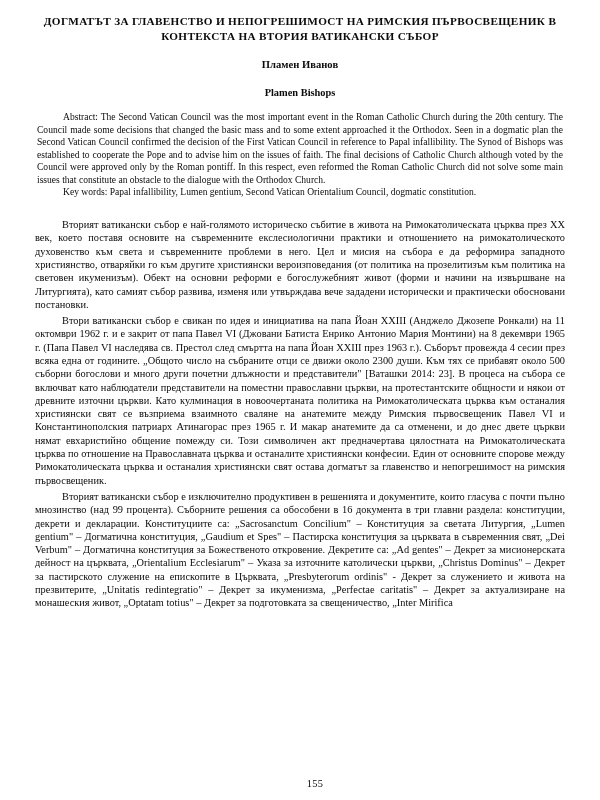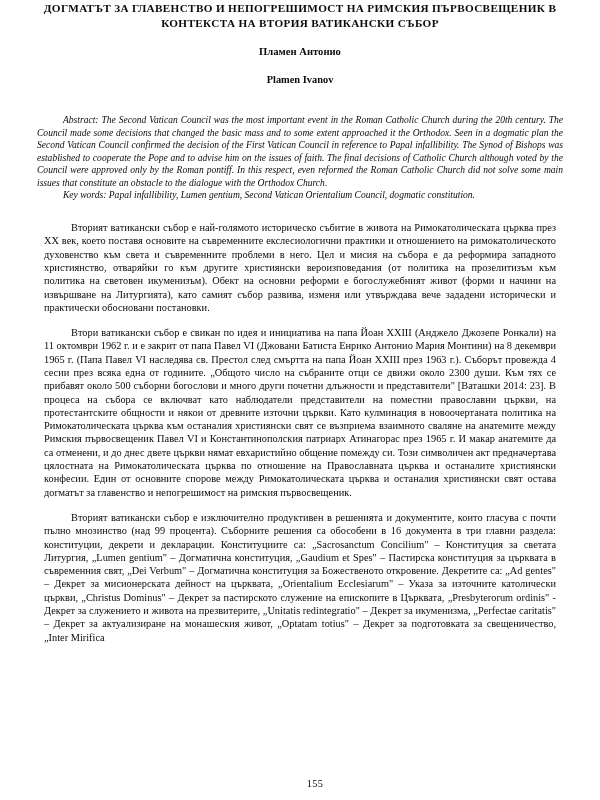--- a/index.html
+++ b/index.html
@@ -13,21 +13,21 @@
     height: 800px;
     overflow: hidden;
     font-family: "Liberation Serif", "DejaVu Serif", serif;
     color: #0b0b0b;
     -webkit-font-smoothing: antialiased;
   }
   .page {
     box-sizing: border-box;
     width: 600px;
     height: 800px;
-    padding: 1px 31px 0 31px;
+    padding: 14px 31px 0 31px;
     position: relative;
     background: #fff;
   }
 
   
   .title-bg {
     text-align: center;
     font-weight: bold;
     font-size: 11.2px;
     line-height: 14.6px;
@@ -54,22 +54,21 @@
   .author-en {
     text-align: center;
     font-weight: bold;
     font-size: 10.4px;
     line-height: 13px;
     margin-top: 15px;
   }
 
   
   .abstract {
-    margin-top: 28px;
-    font-style: italic;
+    margin-top: 12px;
     font-size: 9.55px;
     line-height: 12.55px;
     text-align: justify;
     text-justify: inter-word;
     padding: 0 6px;
   }
   .abstract p {
     margin: 0;
     text-indent: 26px;
   }
@@ -78,21 +77,21 @@
   
   .body-text {
     margin-top: 19px;
     font-size: 10.35px;
     line-height: 13.3px;
     text-align: justify;
     text-justify: inter-word;
     padding: 0 1px;
   }
   .body-text p {
-    margin: 12px;
+    margin: 3px;
     text-indent: 27px;
   }
 
   
   .folio {
     position: absolute;
     left: 0;
     right: 0;
     bottom: 11px;
     text-align: center;
@@ -101,24 +100,24 @@
     margin-left: 30px;
   }
 </style>
 </head>
 <body>
 
 <div class="page">
 
   <h1 class="title-bg">ДОГМАТЪТ ЗА ГЛАВЕНСТВО И НЕПОГРЕШИМОСТ НА РИМСКИЯ ПЪРВОСВЕЩЕНИК В КОНТЕКСТА НА ВТОРИЯ ВАТИКАНСКИ СЪБОР</h1>
 
-  <div class="author-bg">Пламен Антонио</div>
+  <div class="author-bg">Пламен Иванов</div>
 
 
-  <div class="author-en">Plamen Ivanov</div>
+  <div class="author-en">Plamen Bishops</div>
 
   <div class="abstract">
     <p>Abstract: The Second Vatican Council was the most important event in the Roman Catholic Church during the 20th century. The Council made some decisions that changed the basic mass and to some extent approached it the Orthodox. Seen in a dogmatic plan the  Second Vatican Council confirmed the decision of the First Vatican Council in reference to  Papal infallibility. The Synod of Bishops was established to cooperate the Pope and to advise him on the issues of faith. The final decisions of Catholic Church although voted by the Council were approved only by the Roman pontiff. In this respect, even reformed the Roman Catholic Church did not solve some main issues that constitute an obstacle to the dialogue with the Orthodox Church.</p>
     <p>Key words: Papal infallibility, Lumen gentium, Second Vatican Orientalium Council, dogmatic constitution.</p>
   </div>
 
   <div class="body-text">
     <p>Вторият ватикански събор е най-голямото историческо събитие в живота на Римокатолическата църква през XX век, което поставя основите на съвременните екслесиологични практики и отношението на римокатолическото духовенство към света и съвременните проблеми в него. Цел и мисия на събора е да реформира западното християнство, отваряйки го към другите християнски вероизповедания (от политика на прозелитизъм към политика на световен икуменизъм). Обект на основни реформи е богослужебният живот (форми и начини на извършване на Литургията), като самият събор развива, изменя или утвърждава вече зададени исторически и практически обосновани постановки.</p>
     <p>Втори ватикански събор е свикан по идея и инициатива на папа Йоан XXIII (Анджело Джозепе Ронкали) на 11 октомври 1962 г. и е закрит от папа Павел VI (Джовани Батиста Енрико Антонио Мария Монтини) на 8 декември 1965 г. (Папа Павел VI наследява св. Престол след смъртта на папа Йоан XXIII през 1963 г.). Съборът провежда 4 сесии през всяка една от годините. „Общото число на събраните отци се движи около 2300 души. Към тях се прибавят около 500 съборни богослови и много други почетни длъжности и представители" [Ваташки 2014: 23]. В процеса на събора се включват като наблюдатели представители на поместни православни църкви, на протестантските общности и някои от древните източни църкви. Като кулминация в новоочертаната политика на Римокатолическата църква към останалия християнски свят се възприема взаимното сваляне на анатемите между Римския първосвещеник Павел VI и Константинополския патриарх Атинагорас през 1965 г. И макар анатемите да са отменени, и до днес двете църкви нямат евхаристийно общение помежду си. Този символичен акт предначертава цялостната на Римокатолическата църква по отношение на Православната църква и останалите християнски конфесии. Един от основните спорове между Римокатолическата църква и останалия християнски свят остава догматът за главенство и непогрешимост на римския първосвещеник.</p>
     <p>Вторият ватикански събор е изключително продуктивен в решенията и документите, които гласува с почти пълно мнозинство (над 99 процента). Съборните решения са обособени в 16 документа в три главни раздела: конституции, декрети и декларации.  Конституциите са: „Sacrosanctum Concilium" – Конституция за светата Литургия, „Lumen gentium" – Догматична конституция, „Gaudium et Spes" – Пастирска конституция за църквата в съвременния свят, „Dei Verbum" – Догматична конституция за Божественото откровение. Декретите са: „Ad gentes" – Декрет за мисионерската дейност на църквата, „Orientalium Ecclesiarum" – Указа за източните католически църкви, „Christus Dominus" – Декрет за пастирското служение на епископите в Църквата, „Presbyterorum ordinis" - Декрет за служението и живота на презвитерите, „Unitatis redintegratio" – Декрет за икуменизма, „Perfectae caritatis" – Декрет за актуализиране на монашеския живот, „Optatam totius" – Декрет за подготовката за свещеничество, „Inter Mirifica</p>

